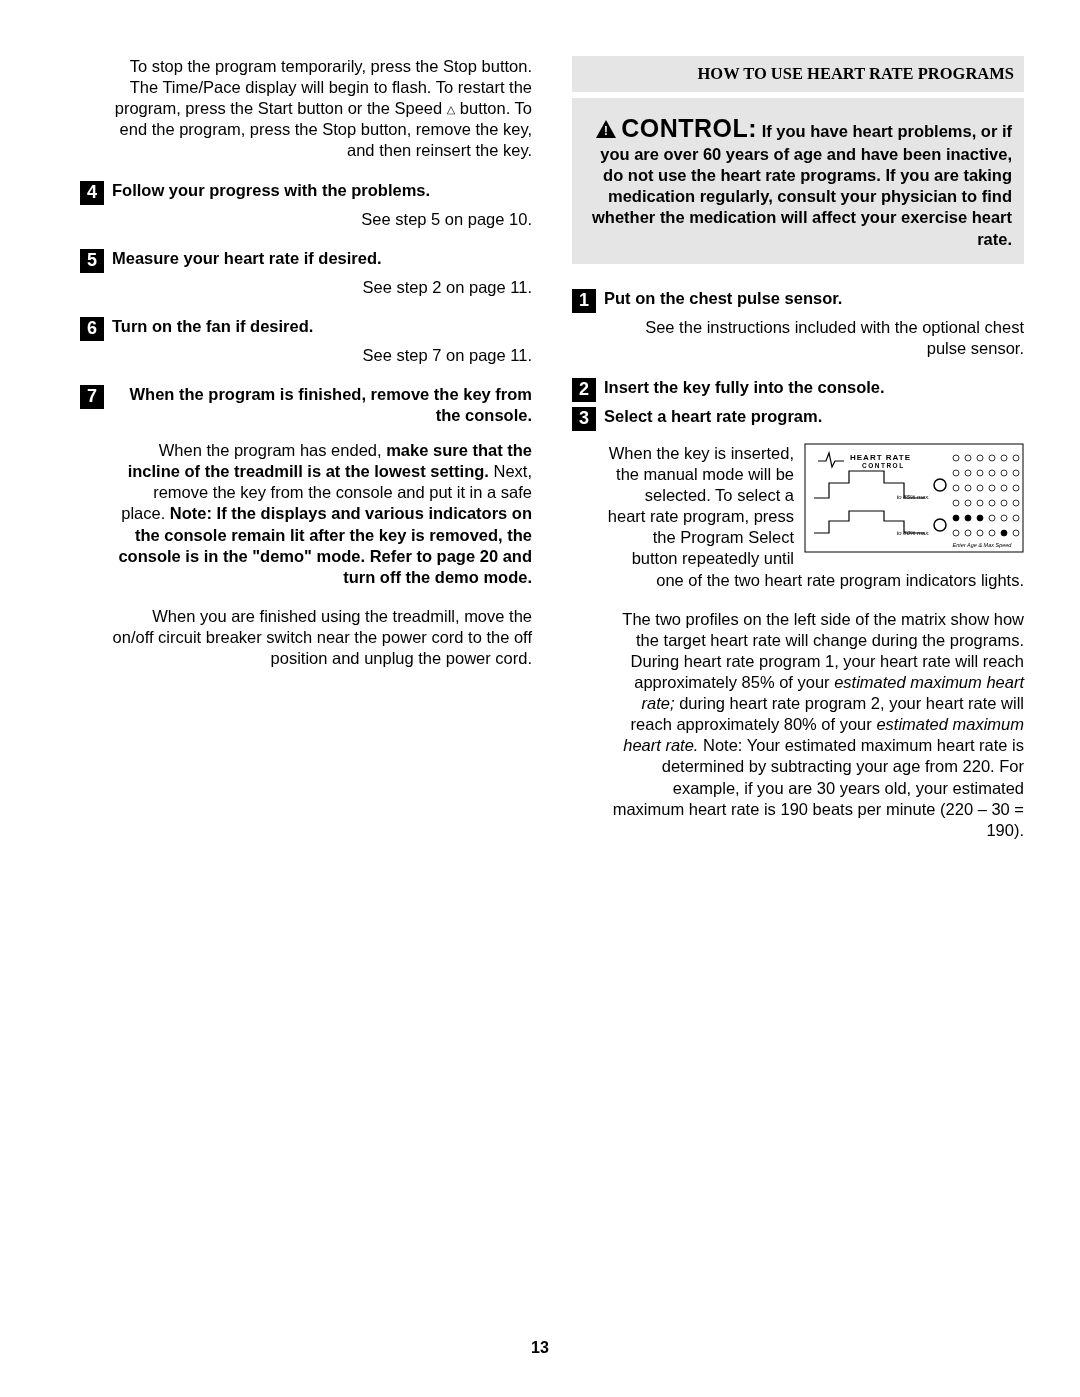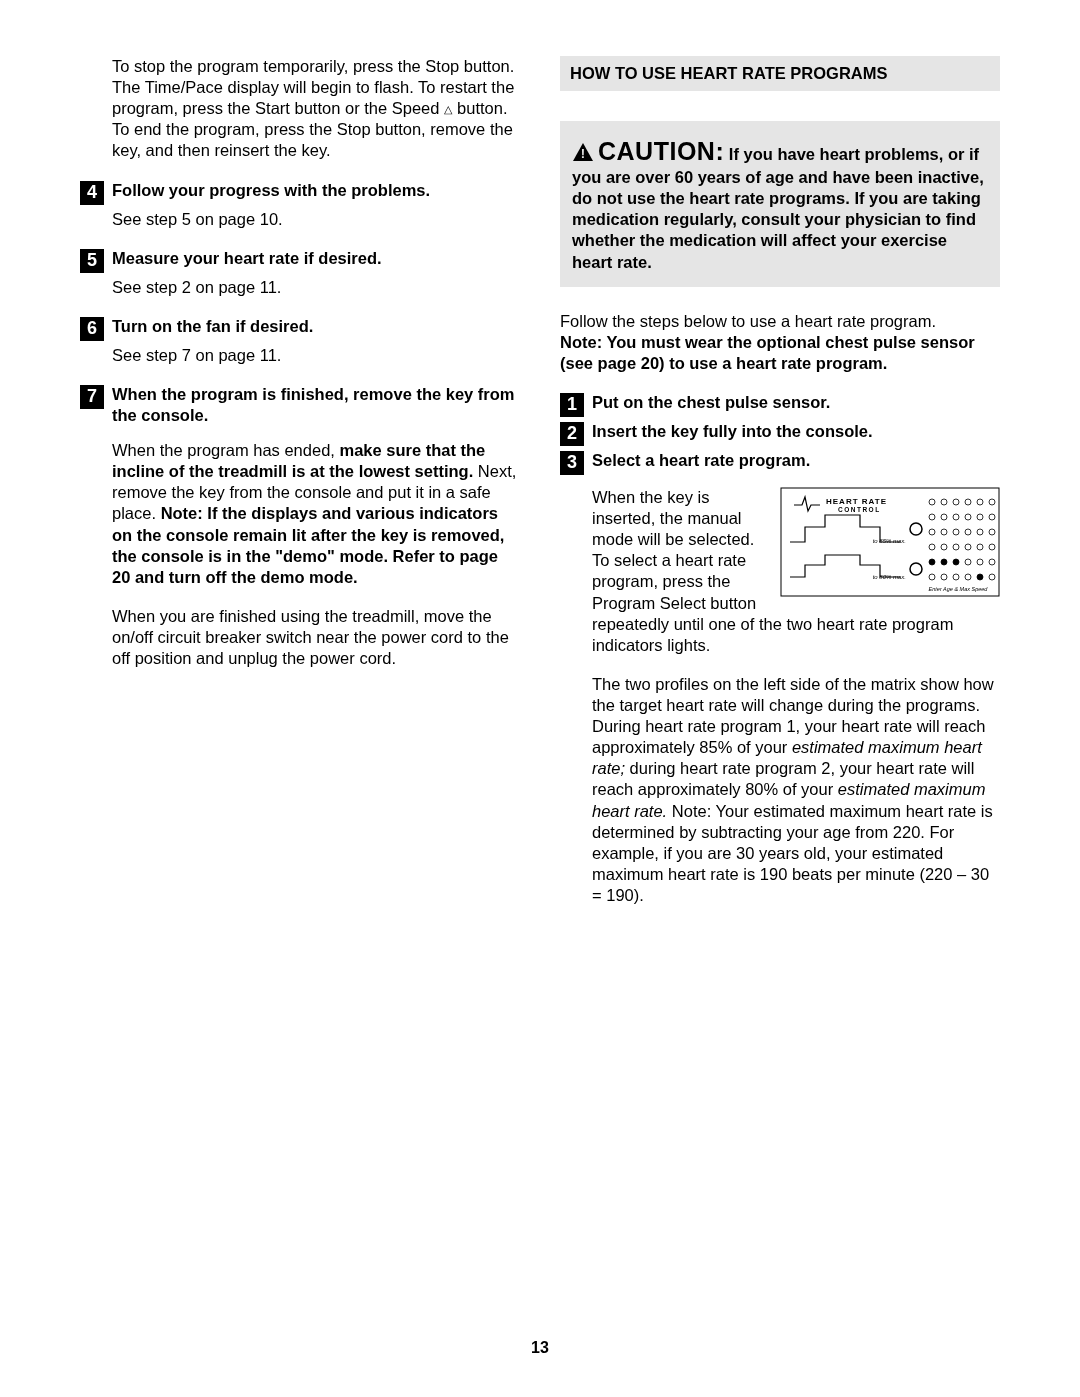--- a/index.html
+++ b/index.html
@@ -6,22 +6,23 @@
   body {
     width: 1080px;
     height: 1397px;
     background: #fff;
     font-family: Arial, Helvetica, sans-serif;
     color: #000;
     position: relative;
   }
   .page {
     display: flex;
-    padding: 56px 80px 0 80px;
+    padding: 56px 56px 0 80px;
     gap: 40px;
+    text-align: right;
   }
   .col {
     flex: 1;
     min-width: 0;
   }
   p {
     font-size: 16.5px;
     line-height: 1.28;
     margin-bottom: 18px;
   }
@@ -53,21 +54,22 @@
     padding-left: 32px;
     font-size: 16.5px;
     line-height: 1.28;
   }
   .indent-block { padding-left: 32px; }
   .section-hdr {
     background: #e5e5e5;
     font-weight: bold;
     font-size: 16.5px;
     padding: 8px 10px 8px 10px;
-    margin-bottom: 30px;
+    margin-bottom: 6px;
+    font-family: Liberation Serif, serif;
   }
   .caution-box {
     background: #e5e5e5;
     padding: 14px 12px 14px 12px;
     margin-bottom: 24px;
     font-size: 16.5px;
     line-height: 1.28;
     font-weight: bold;
   }
   .caution-word {
@@ -151,33 +153,30 @@
   <div class="col">
 
     <div class="section-hdr">HOW TO USE HEART RATE PROGRAMS</div>
 
     <div class="caution-box">
       <span class="warn-icon">
         <svg width="22" height="20" viewBox="0 0 22 20">
             <polygon points="11,1 21,19 1,19" fill="#000"></polygon>
             <text x="11" y="16" text-anchor="middle" font-size="13" font-weight="bold" fill="#e5e5e5">!</text>
           </svg>
-      </span><span class="caution-word">CAUTION:</span>
+      </span><span class="caution-word">CONTROL:</span>
       <span>If you have heart problems, or if you are over 60 years of age and have been inactive, do not use the heart rate programs. If you are taking medication regularly, consult your physician to find whether the medication will affect your exercise heart rate.</span>
     </div>
 
-    <p style="margin-bottom:18px;">
-      <span>Follow the steps below to use a heart rate program.</span><br>
-      <span class="bold">Note: You must wear the optional chest pulse sensor (see page 20) to use a heart rate program.</span>
-    </p>
 
     <div class="step-block">
       <span class="step-num">1</span>
       <span class="step-title">Put on the chest pulse sensor.</span>
     </div>
+    <p class="step-body">See the instructions included with the optional chest pulse sensor.</p>
 
     <div class="step-block">
       <span class="step-num">2</span>
       <span class="step-title">Insert the key fully into the console.</span>
     </div>
 
     <div class="step-block">
       <span class="step-num">3</span>
       <span class="step-title">Select a heart rate program.</span>
     </div>

